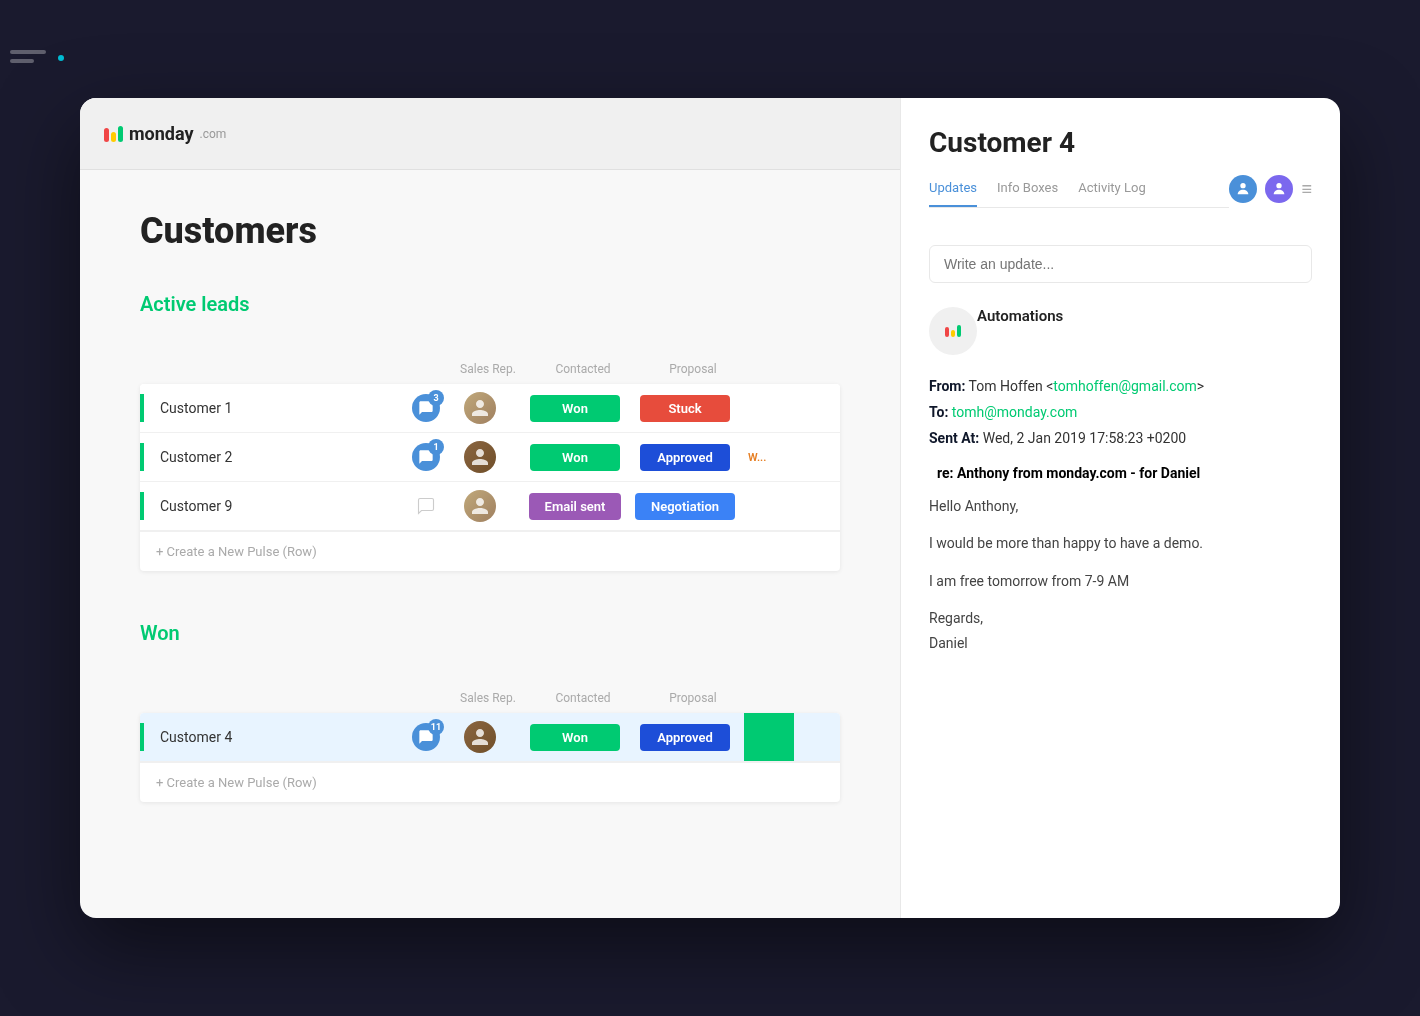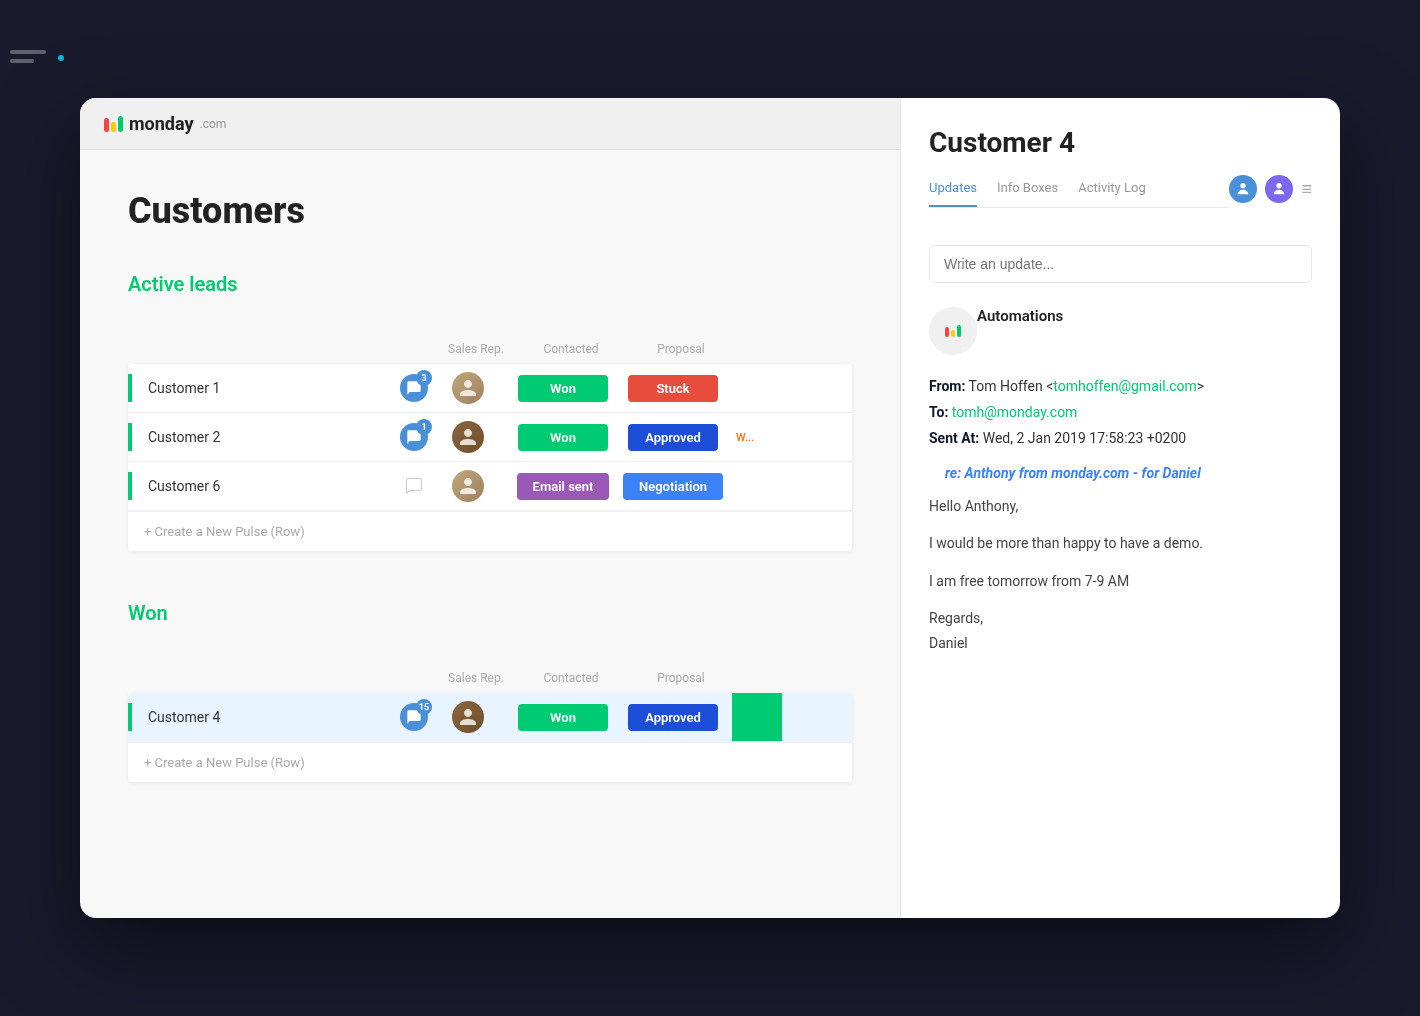--- a/index.html
+++ b/index.html
@@ -53,21 +53,21 @@
       background: #f8f8f8;
       width: 820px;
       height: 100%;
       flex-shrink: 0;
       overflow: hidden;
       position: relative;
     }
 
     .top-bar {
       background: #f0f0f0;
-      height: 52px;
+      height: 72px;
       display: flex;
       align-items: center;
       padding: 0 24px;
       border-bottom: 1px solid #e0e0e0;
     }
 
     .monday-logo {
       display: flex;
       align-items: center;
       gap: 6px;
@@ -99,21 +99,21 @@
       color: #222;
     }
 
     .monday-com {
       font-size: 12px;
       color: #999;
       font-weight: 400;
     }
 
     .board-content {
-      padding: 40px 48px;
+      padding: 40px 60px;
       overflow: hidden;
     }
 
     .board-title {
       font-size: 36px;
       font-weight: 800;
       color: #222;
       margin-bottom: 40px;
     }
 
@@ -424,24 +424,23 @@
       color: #0f172a;
     }
 
     .email-link {
       color: #00ca72;
       text-decoration: none;
     }
 
     .email-subject {
       font-weight: 700;
-      color: #3b82f6;
-      margin: 12px 16px 8px;
+      color: #000000;
+      margin: 12px 8px 8px;
       font-size: 14px;
-      font-style: italic;
     }
 
     .email-body {
       color: #444;
       line-height: 1.8;
     }
 
     .email-para {
       margin-bottom: 12px;
     }
@@ -576,21 +575,21 @@
               <div class="status-pill status-won">Won</div>
             </div>
             <div class="cell status-cell">
               <div class="status-pill status-approved">Approved</div>
             </div>
             <div class="cell" style="font-size:11px; color:#e67e22; font-weight:600;">W...</div>
           </div>
 
           <div class="table-row">
             <div class="name-cell">
-              <span class="customer-name">Customer 6</span>
+              <span class="customer-name">Customer 9</span>
               <div class="chat-badge">
                 <div class="chat-icon" style="color:#ccc;">
                   <svg width="18" height="18" viewBox="0 0 24 24" fill="#ccc">
                     <path d="M20 2H4c-1.1 0-2 .9-2 2v18l4-4h14c1.1 0 2-.9 2-2V4c0-1.1-.9-2-2-2z" fill="none" stroke="#ccc" stroke-width="1.5"></path>
                   </svg>
                 </div>
               </div>
             </div>
             <div class="cell avatar-cell">
               <div class="avatar" style="background: linear-gradient(135deg, #c0a87a, #a08060);">
@@ -627,21 +626,21 @@
 
           <div class="table-row selected">
             <div class="name-cell won-row">
               <span class="customer-name">Customer 4</span>
               <div class="chat-badge">
                 <div class="chat-icon filled">
                   <svg width="16" height="16" viewBox="0 0 24 24" fill="white">
                     <path d="M20 2H4c-1.1 0-2 .9-2 2v18l4-4h14c1.1 0 2-.9 2-2V4c0-1.1-.9-2-2-2z"></path>
                   </svg>
                 </div>
-                <span class="badge-count">15</span>
+                <span class="badge-count">11</span>
               </div>
             </div>
             <div class="cell avatar-cell">
               <div class="avatar" style="background: linear-gradient(135deg, #8a6540, #704f2a);">
                 <svg width="20" height="20" viewBox="0 0 24 24" fill="rgba(255,255,255,0.8)">
                   <path d="M12 12c2.7 0 4.8-2.1 4.8-4.8S14.7 2.4 12 2.4 7.2 4.5 7.2 7.2 9.3 12 12 12zm0 2.4c-3.2 0-9.6 1.6-9.6 4.8v2.4h19.2v-2.4c0-3.2-6.4-4.8-9.6-4.8z"></path>
                 </svg>
               </div>
             </div>
             <div class="cell status-cell">

